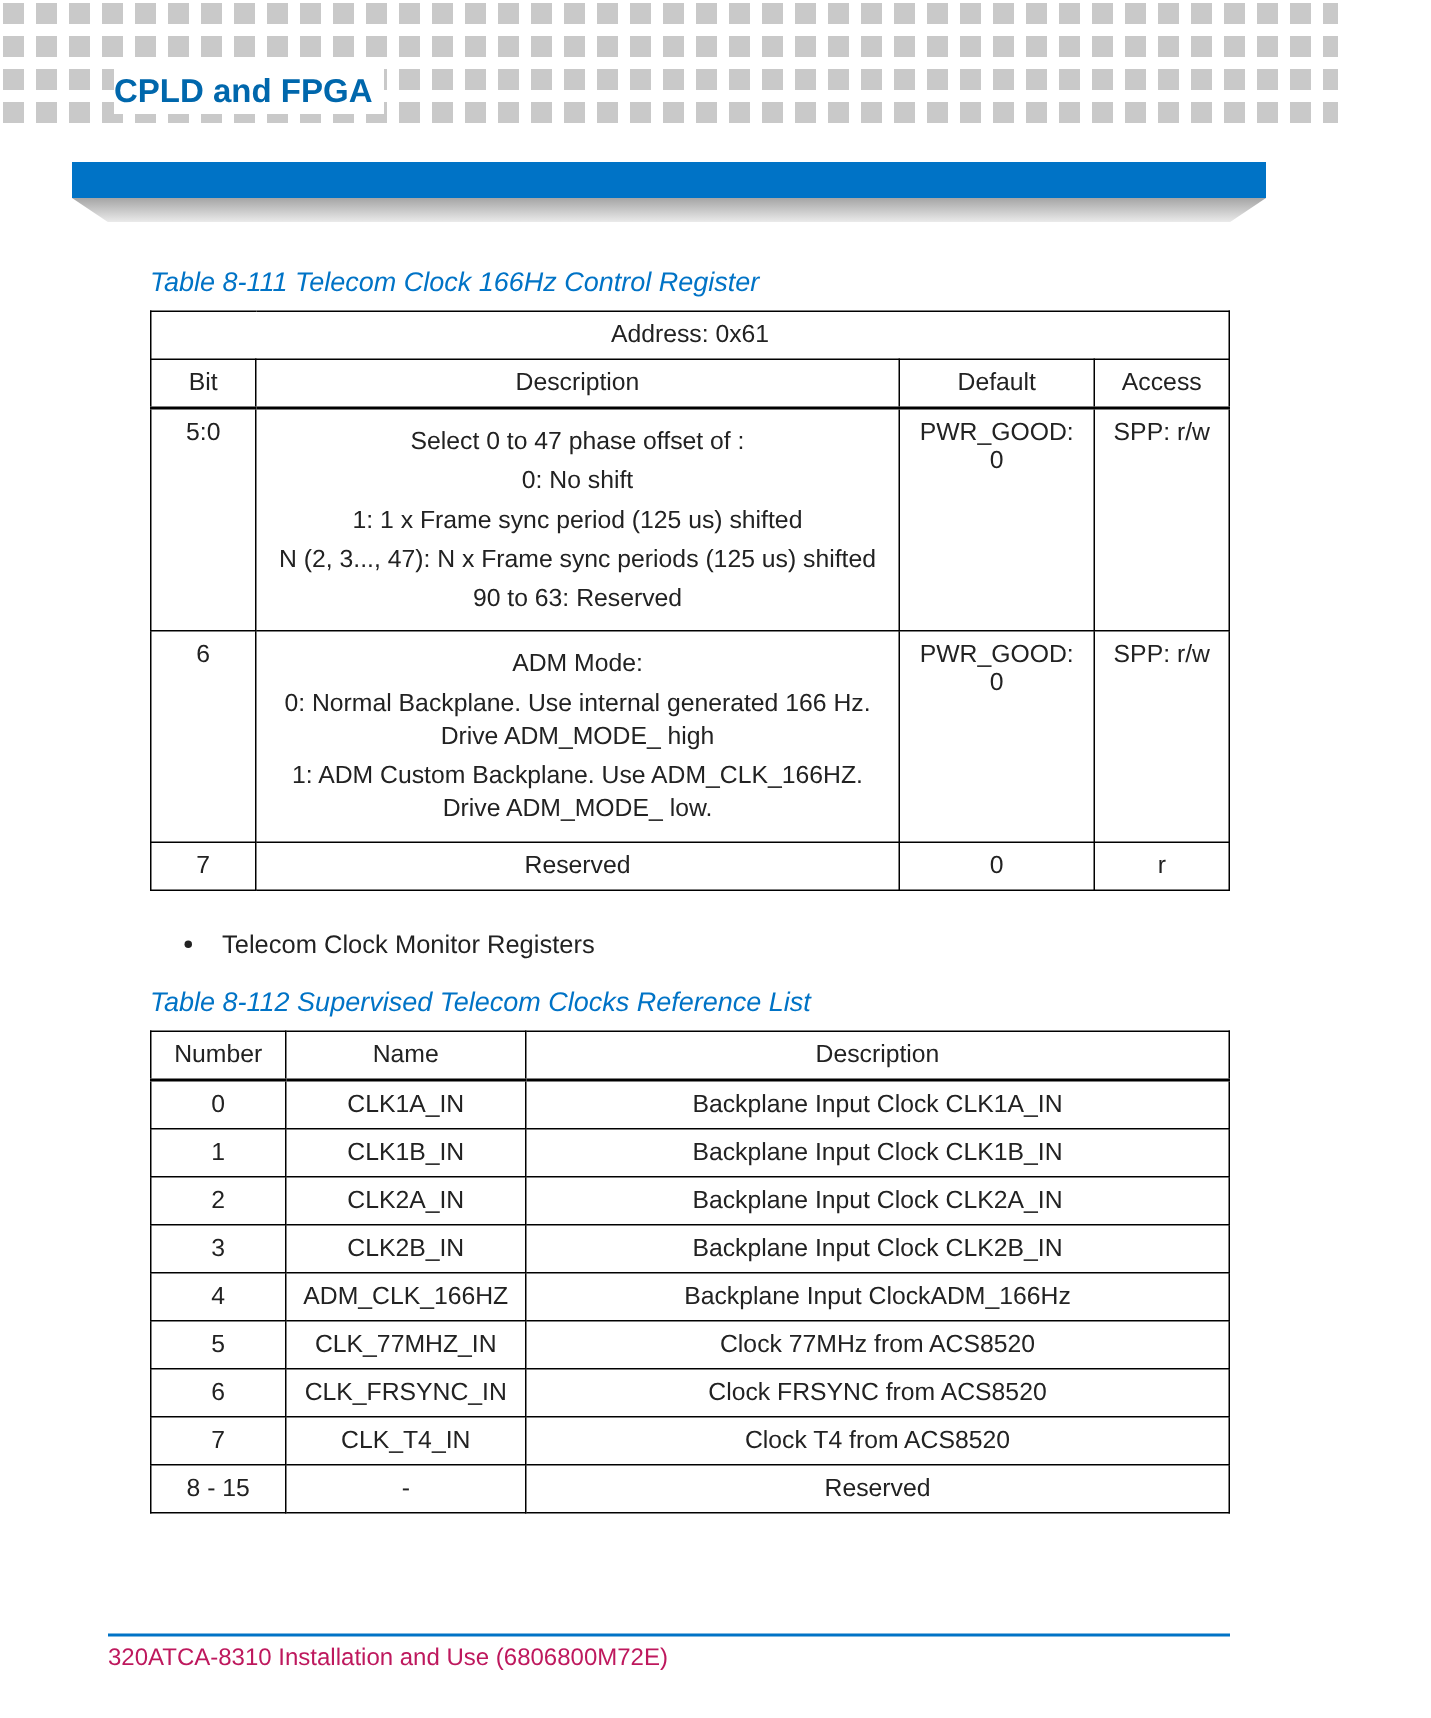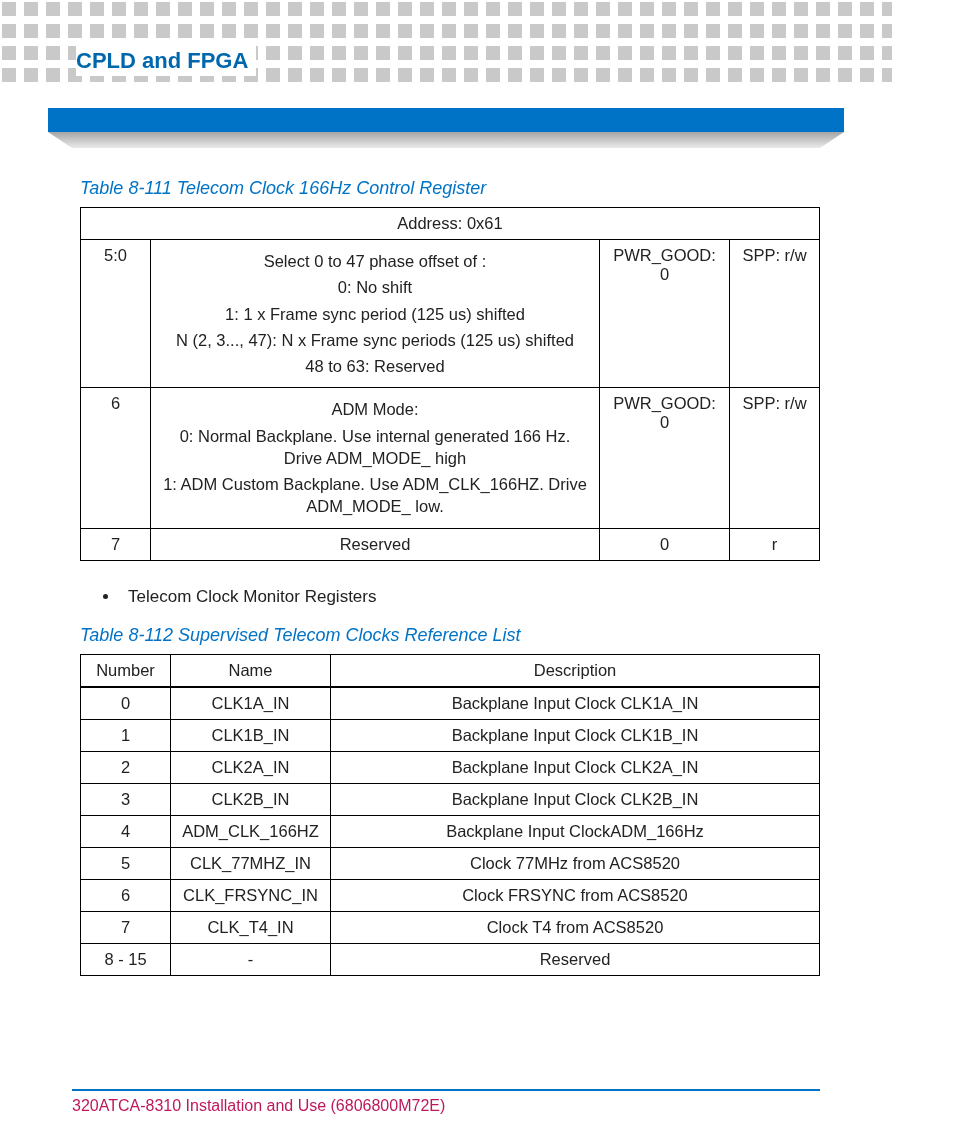--- a/index.html
+++ b/index.html
@@ -39,21 +39,21 @@
     margin: 18px 48px 0 48px;
   }
   .shadow-bar {
     height: 16px;
     margin: 0 48px;
     background: linear-gradient(to bottom, #9b9b9b 0%, #e8e8e8 100%);
     clip-path: polygon(0 0, 100% 0, 97% 100%, 3% 100%);
     opacity: .9;
   }
   .content {
-    margin: 30px 72px 0 80px;
+    margin: 30px 72px 0 100px;
   }
   .table-caption {
     color: #0073c6;
     font-style: italic;
     font-size: 18px;
     margin: 18px 0 8px 0;
   }
   table {
     width: 100%;
     border-collapse: collapse;
@@ -134,29 +134,35 @@
       <colgroup>
           <col class="c1">
           <col class="c2">
           <col class="c3">
           <col class="c4">
         </colgroup>
       <tbody>
           <tr>
         <td colspan="4">Address: 0x61</td>
       </tr>
+      <tr class="hdr-row thick-bottom">
+        <td>Bit</td>
+        <td>Description</td>
+        <td>Default</td>
+        <td>Access</td>
+      </tr>
       <tr>
         <td>5:0</td>
         <td>
           <div class="desc-block">
             <div>Select 0 to 47 phase offset of :</div>
             <div>0: No shift</div>
             <div>1: 1 x Frame sync period (125 us) shifted</div>
             <div>N (2, 3..., 47): N x Frame sync periods (125 us) shifted</div>
-            <div>48 to 63: Reserved</div>
+            <div>90 to 63: Reserved</div>
           </div>
         </td>
         <td>PWR_GOOD: 0</td>
         <td>SPP: r/w</td>
       </tr>
       <tr>
         <td>6</td>
         <td>
           <div class="desc-block">
             <div>ADM Mode:</div>

